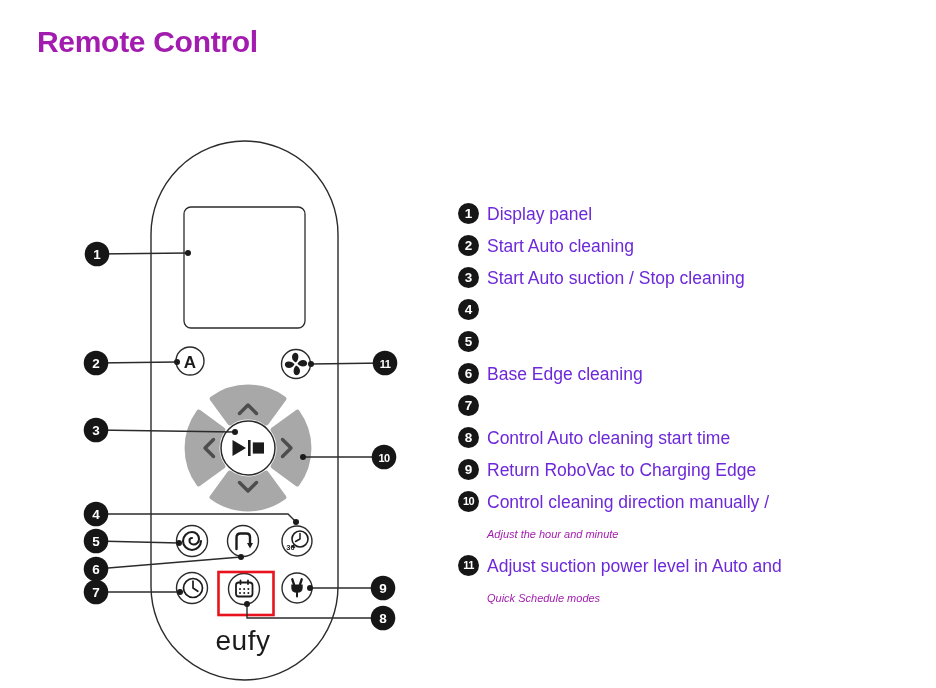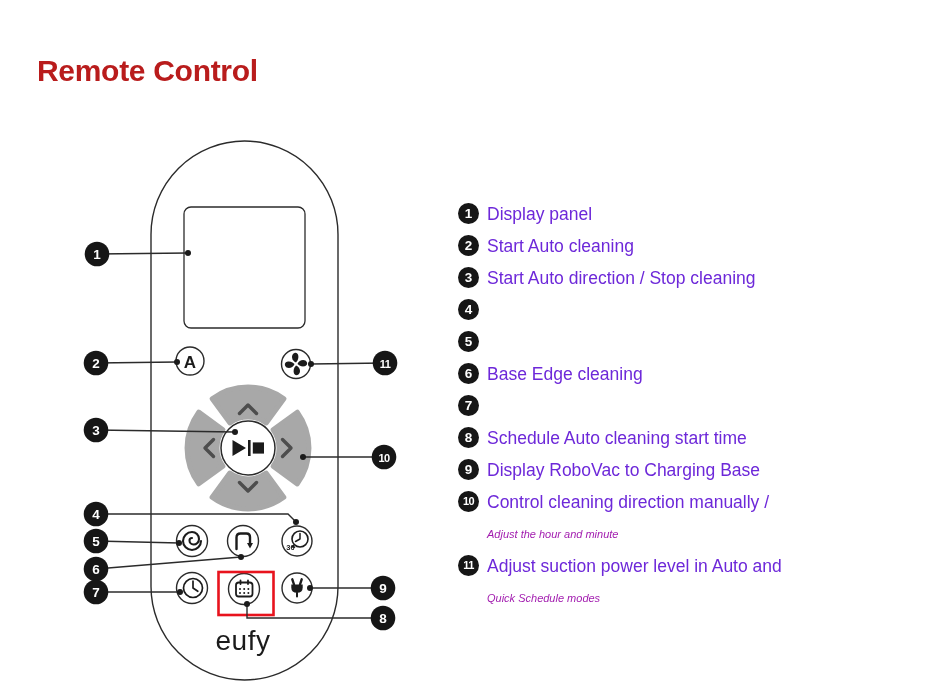--- a/index.html
+++ b/index.html
@@ -1,22 +1,22 @@
 <!DOCTYPE html>
 <html><head>
 <meta charset="utf-8">
 <style>
   html,body{margin:0;padding:0;}
   body{
     width:936px;height:688px;position:relative;background:#ffffff;
     font-family:"Liberation Sans",sans-serif;overflow:hidden;
   }
   .title{
-    position:absolute;left:37px;top:56px;margin:0;
-    font-size:30px;font-weight:bold;letter-spacing:-0.3px;color:#b91c1c;line-height:1;
+    position:absolute;left:37px;top:27px;margin:0;
+    font-size:30px;font-weight:bold;letter-spacing:-0.3px;color:#a21caf;line-height:1;
   }
   .diagram-svg{position:absolute;left:60px;top:128px;}
   .legend{position:absolute;left:458px;top:198px;width:380px;}
   .legend-row{display:flex;align-items:flex-start;height:32px;}
   .badge{
     flex:0 0 auto;width:21px;height:21px;margin-top:5px;margin-right:8px;
     background:#161616;color:#ffffff;border-radius:50%;
     font-size:13.5px;font-weight:bold;line-height:21px;text-align:center;
   }
   .badge-2digit{font-size:11px;letter-spacing:-0.6px;}
@@ -222,42 +222,42 @@
   <div class="legend-row">
     <span class="badge">1</span>
     <span class="ltext">Display panel</span>
   </div>
   <div class="legend-row">
     <span class="badge">2</span>
     <span class="ltext">Start Auto cleaning</span>
   </div>
   <div class="legend-row">
     <span class="badge">3</span>
-    <span class="ltext">Start Auto direction / Stop cleaning</span>
+    <span class="ltext">Start Auto suction / Stop cleaning</span>
   </div>
   <div class="legend-row">
     <span class="badge">4</span>
   </div>
   <div class="legend-row">
     <span class="badge">5</span>
   </div>
   <div class="legend-row">
     <span class="badge">6</span>
     <span class="ltext">Base Edge cleaning</span>
   </div>
   <div class="legend-row">
     <span class="badge">7</span>
   </div>
   <div class="legend-row">
     <span class="badge">8</span>
-    <span class="ltext">Schedule Auto cleaning start time</span>
+    <span class="ltext">Control Auto cleaning start time</span>
   </div>
   <div class="legend-row">
     <span class="badge">9</span>
-    <span class="ltext">Display RoboVac to Charging Base</span>
+    <span class="ltext">Return RoboVac to Charging Edge</span>
   </div>
   <div class="legend-row">
     <span class="badge badge-2digit">10</span>
     <span class="ltext">Control cleaning direction manually /</span>
   </div>
   <div class="legend-cont">Adjust the hour and minute</div>
   <div class="legend-row">
     <span class="badge badge-2digit">11</span>
     <span class="ltext">Adjust suction power level in Auto and</span>
   </div>

